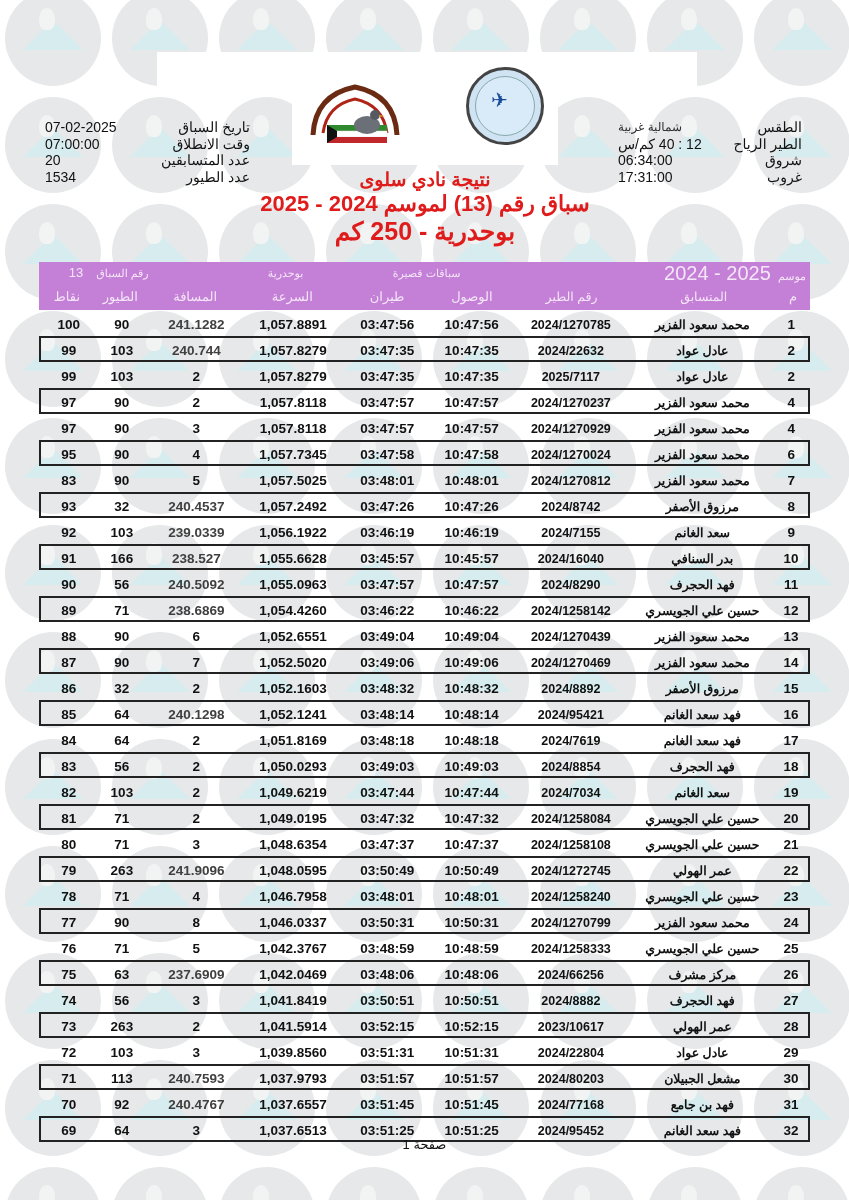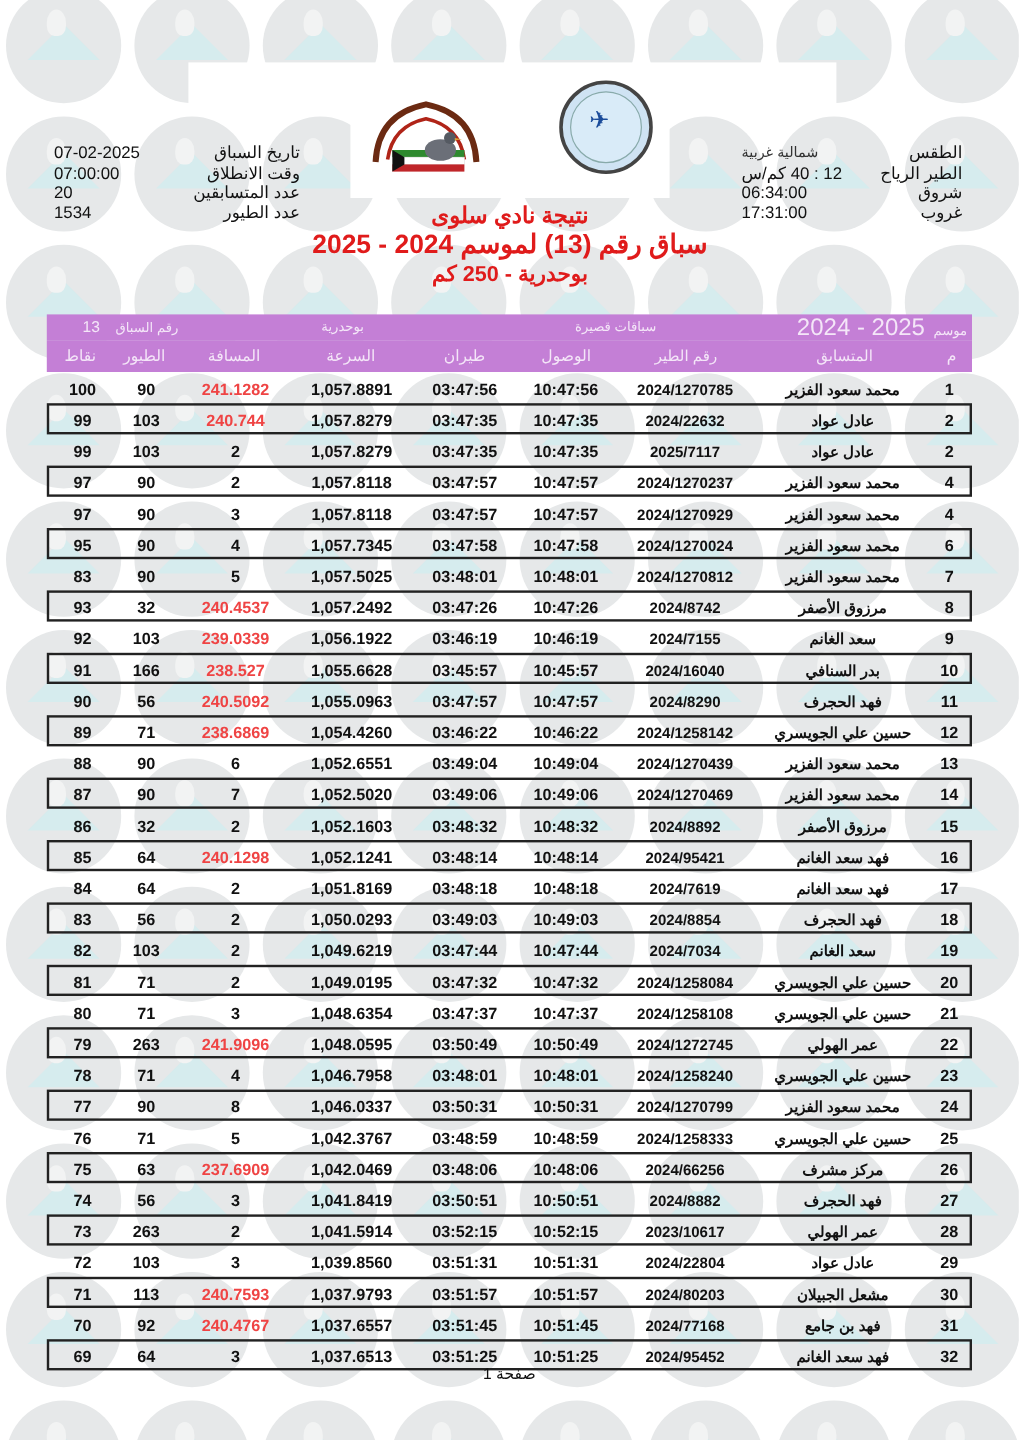--- a/index.html
+++ b/index.html
@@ -44,45 +44,45 @@
   .info-row { display: flex; height: 16.5px; font-size: 14px; line-height: 16px; }
   .info-left .lbl { width: 105px; text-align: right; }
   .info-left .val { flex: 1; text-align: left; direction: ltr; }
   .info-right .lbl { width: 82px; }
   .info-right .val { flex: 1; text-align: left; direction: ltr; padding-left: 6px; }
   .info-right .val.small { font-size: 12px; color: #333; }
 
   .title { position: absolute; left: 200px; width: 450px; text-align: center; color: #e01b1b; font-weight: bold; direction: rtl; }
   .title.t1 { top: 168px; font-size: 19px; }
   .title.t2 { top: 191px; font-size: 22px; }
-  .title.t3 { top: 217px; font-size: 18px; }
+  .title.t3 { top: 217px; font-size: 25px; }
 
   .table-wrap { position: absolute; left: 39px; top: 262px; width: 771px; }
   .hdr-top, .hdr-cols {
     display: flex; direction: rtl; background: #c47fd6; color: #f4e6f8;
   }
   .hdr-top { height: 22px; font-size: 11px; line-height: 22px; }
   .hdr-cols { height: 26px; font-size: 13px; line-height: 26px; }
   .hdr-top .season { width: 200px; padding-right: 4px; text-align: right; font-size: 11px; }
   .hdr-top .season .yrs { font-size: 20px; margin-right: 4px; }
-  .hdr-top .cat { width: 155px; text-align: right; }
+  .hdr-top .cat { width: 155px; text-align: left; }
   .hdr-top .loc { width: 215px; text-align: center; }
   .hdr-top .racenum { width: 140px; text-align: center; }
   .hdr-top .racenum .n { font-size: 13px; margin-right: 10px; }
 
   .row { display: flex; direction: rtl; height: 26px; line-height: 26px; font-size: 13.5px; font-weight: bold; box-sizing: border-box; border: 2px solid transparent; }
   .row.boxed { border-color: #222; }
   .c-rank { width: 34px; text-align: center; }
   .c-name { width: 145px; text-align: center; font-size: 12.5px; }
   .c-ring { width: 120px; text-align: center; font-size: 12.5px; }
   .c-arr { width: 80px; text-align: center; }
   .c-fly { width: 90px; text-align: center; }
   .c-speed { width: 100px; text-align: center; }
   .c-dist { width: 95px; text-align: center; }
-  .c-dist.purple { color: #ef4444; }
+  .c-dist.purple { color: #404040; }
   .c-birds { width: 55px; text-align: center; }
   .c-pts { width: 52px; text-align: center; padding-left: 2px; }
   .hdr-cols > div { font-weight: normal; }
 
   .footer { position: absolute; left: 0; width: 849px; top: 1137px; text-align: center; font-size: 13px; direction: rtl; }
 </style>
 </head>
 <body>
 
 <div class="wm-layer" id="wm-layer">

